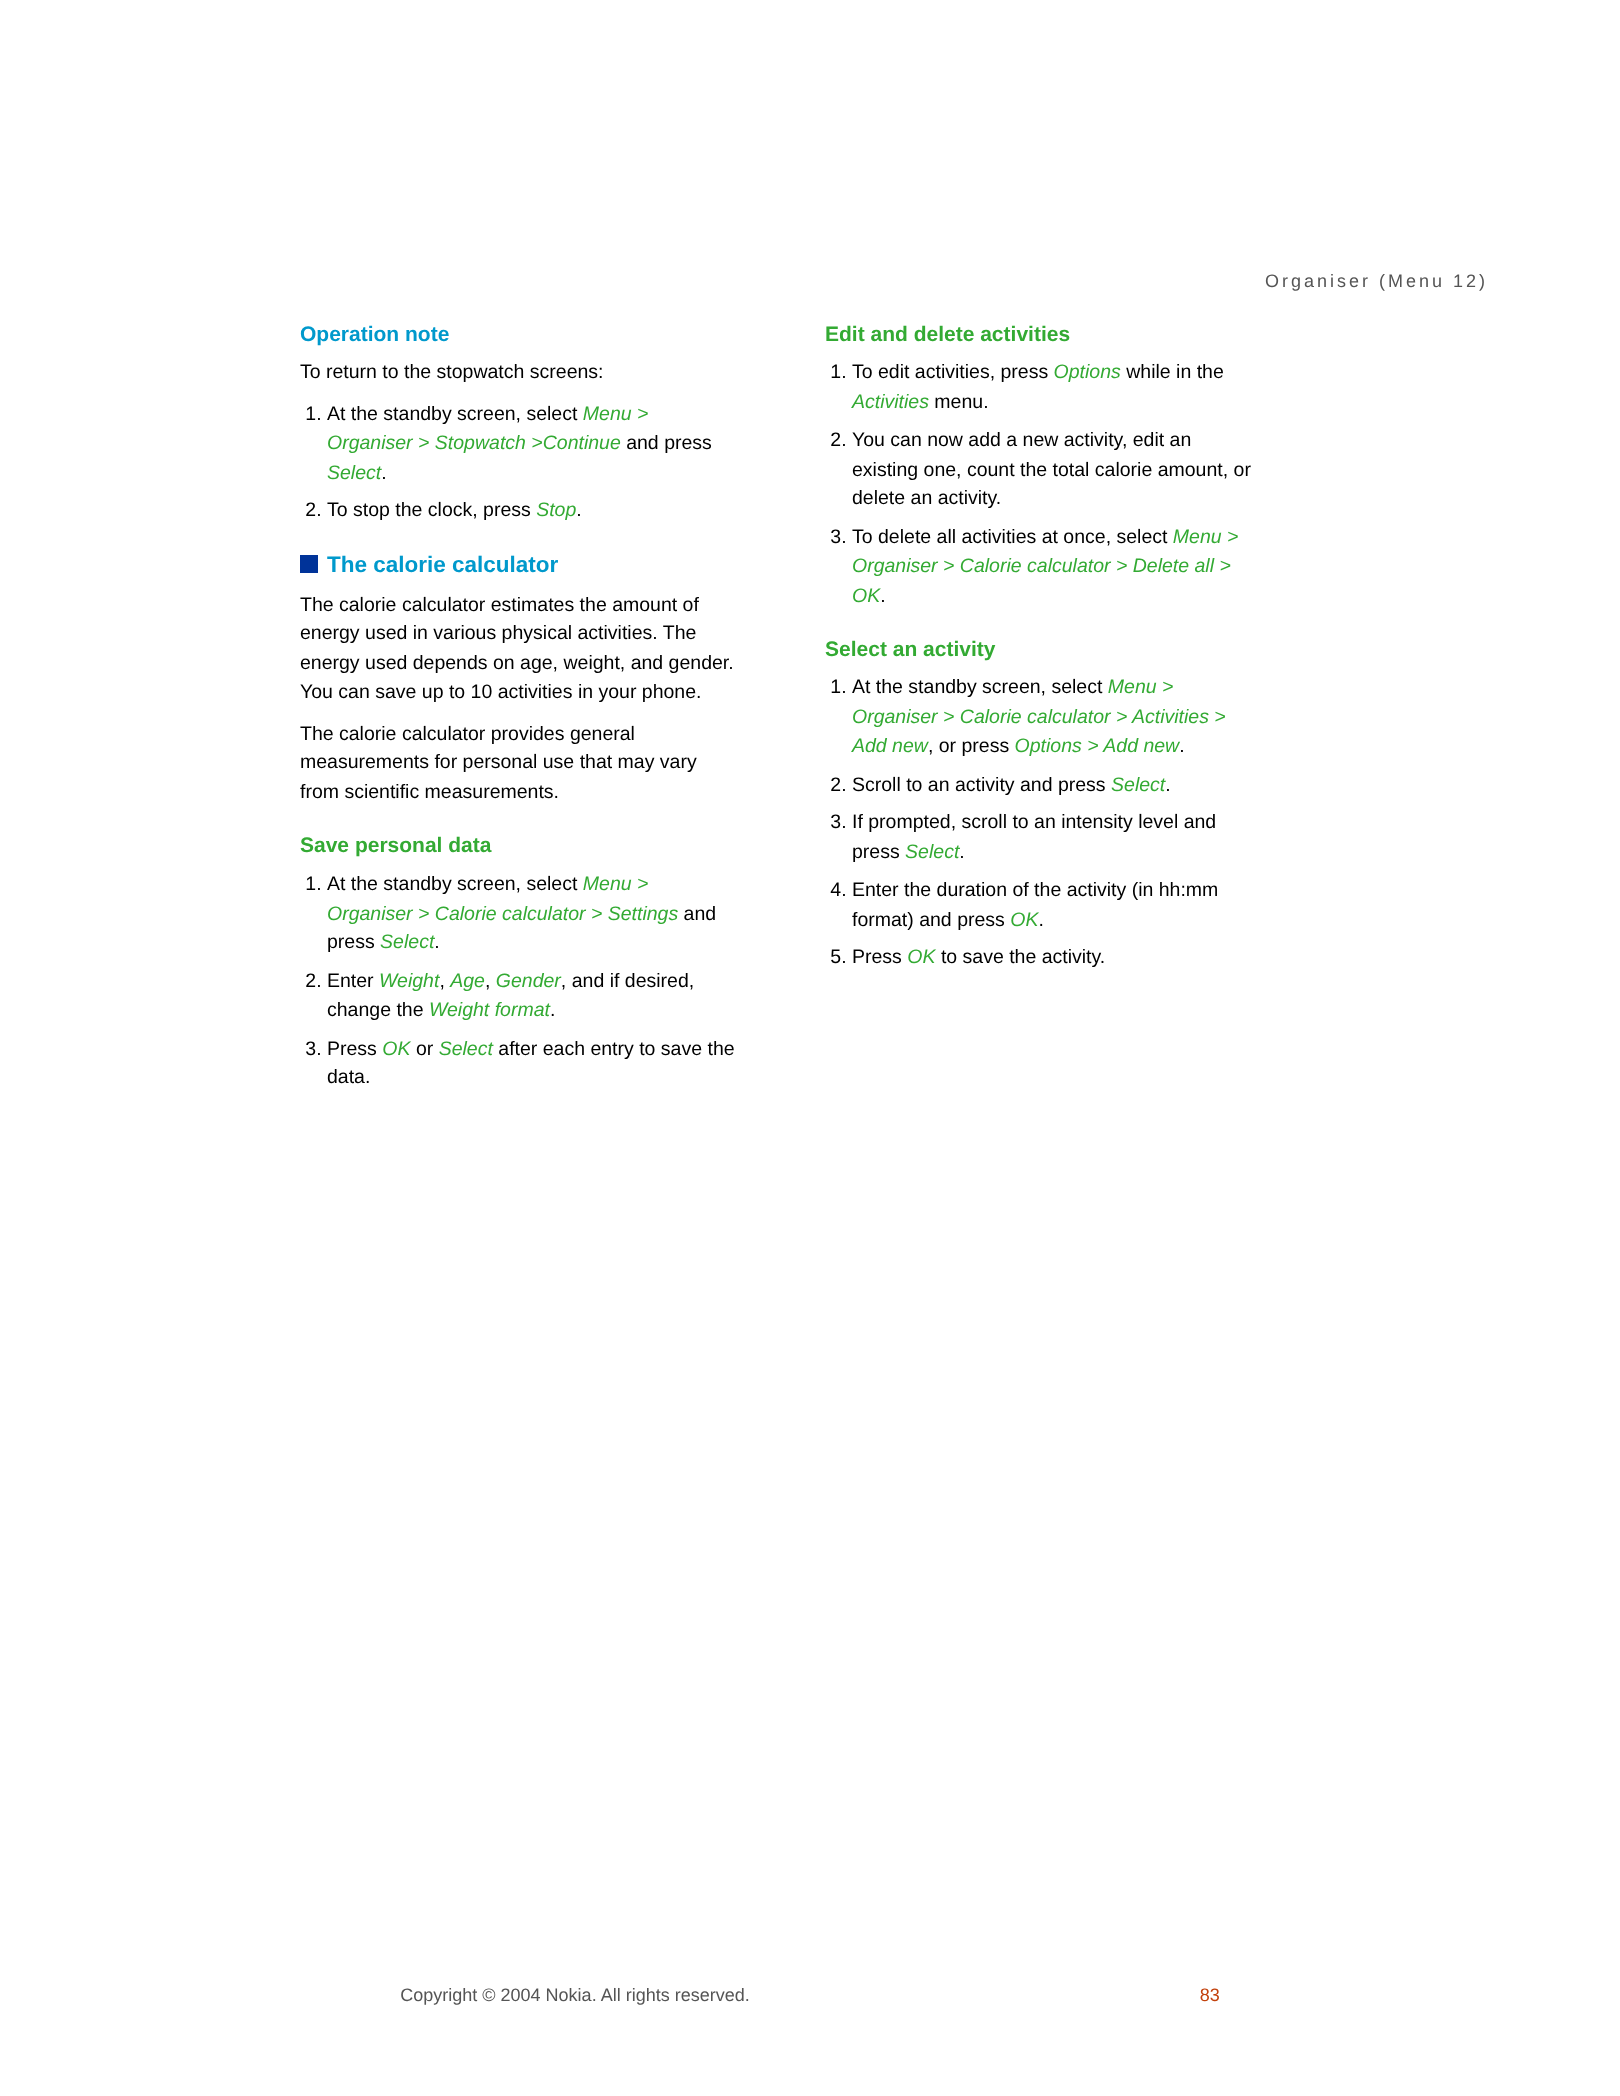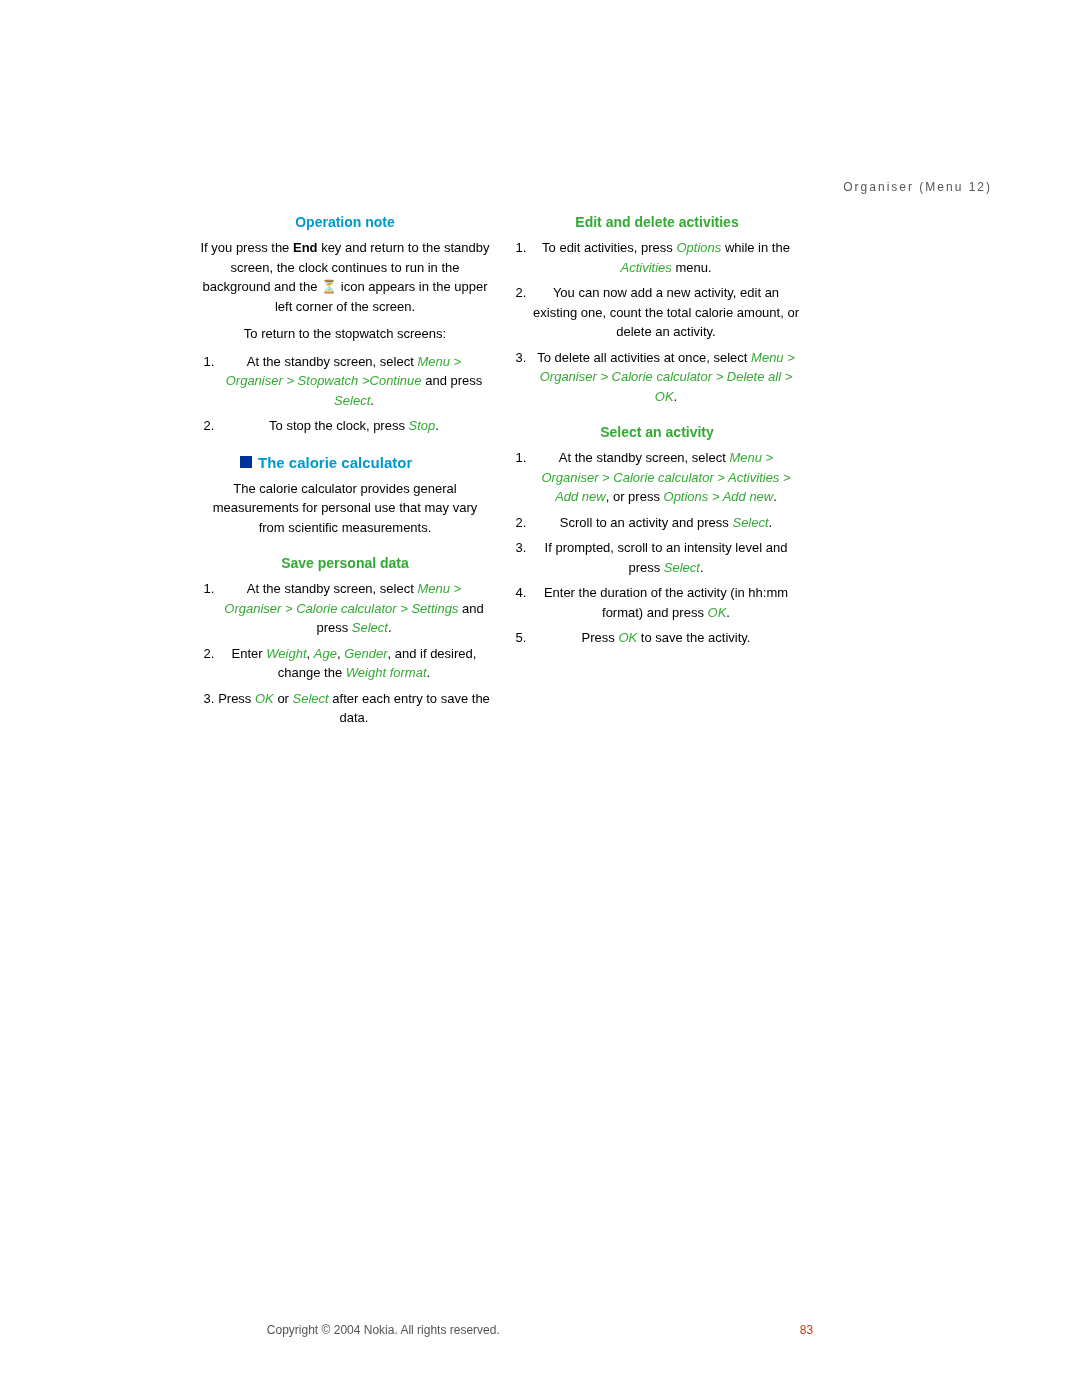--- a/index.html
+++ b/index.html
@@ -22,22 +22,21 @@
     .header-area {
       text-align: right;
       padding: 180px 88px 10px 0;
       font-size: 12px;
       color: #555;
       letter-spacing: 2px;
     }
     .content-area {
       display: flex;
       padding: 10px 140px 60px 200px;
-      gap: 22px;
-      text-align: center;
+      gap: 60px;
     }
     .left-column {
       flex: 1;
       max-width: 290px;
     }
     .right-column {
       flex: 1;
       max-width: 290px;
     }
     .section-title {
@@ -53,21 +52,20 @@
       margin-bottom: 8px;
     }
     .section-title-with-square {
       font-size: 15px;
       font-weight: bold;
       color: #0099cc;
       margin-bottom: 8px;
       display: flex;
       align-items: center;
       gap: 6px;
-      margin-left: 40px;
     }
     .blue-square {
       display: inline-block;
       width: 12px;
       height: 12px;
       background: #003399;
       flex-shrink: 0;
     }
     p {
       font-size: 13px;
@@ -125,39 +123,37 @@
   <div class="header-area">
     <span>Organiser (Menu 12)</span>
   </div>
 
   <div class="content-area">
 
     <div class="left-column">
 
       <div class="section-gap">
         <div class="section-title">Operation note</div>
-        <p>
-          If you press the <span class="bold-text">End</span> key and return to the standby screen, the clock continues to run in the background and the <span class="stopwatch-icon">⏳</span> icon appears in the upper left corner of the screen.
-        </p>
         <p>To return to the stopwatch screens:</p>
         <ol>
           <li>
             At the standby screen, select <span class="italic-green">Menu &gt; Organiser &gt; Stopwatch &gt;Continue</span> and press <span class="italic-green">Select</span>.
           </li>
           <li>
             To stop the clock, press <span class="italic-green">Stop</span>.
           </li>
         </ol>
       </div>
 
       <div class="section-gap">
         <div class="section-title-with-square">
           <span class="blue-square"></span>
           <span>The calorie calculator</span>
         </div>
+        <p>The calorie calculator estimates the amount of energy used in various physical activities. The energy used depends on age, weight, and gender. You can save up to 10 activities in your phone.</p>
         <p>The calorie calculator provides general measurements for personal use that may vary from scientific measurements.</p>
       </div>
 
       <div class="section-gap">
         <div class="section-title-green">Save personal data</div>
         <ol>
           <li>
             At the standby screen, select <span class="italic-green">Menu &gt; Organiser &gt; Calorie calculator &gt; Settings</span> and press <span class="italic-green">Select</span>.
           </li>
           <li>

